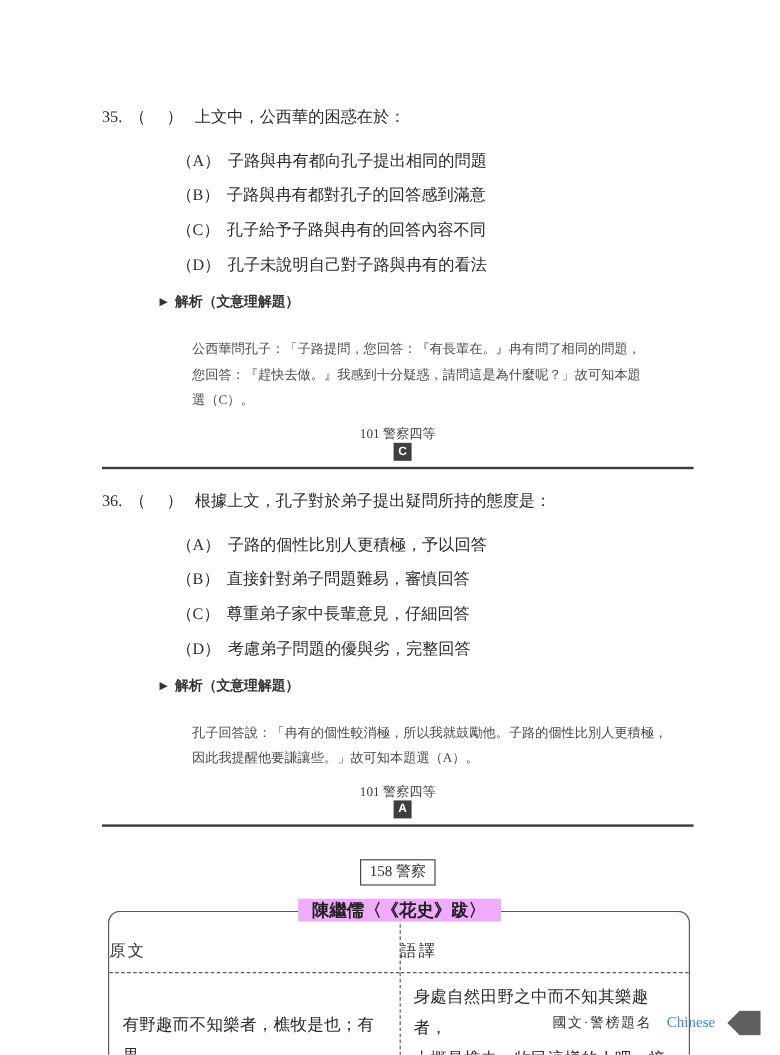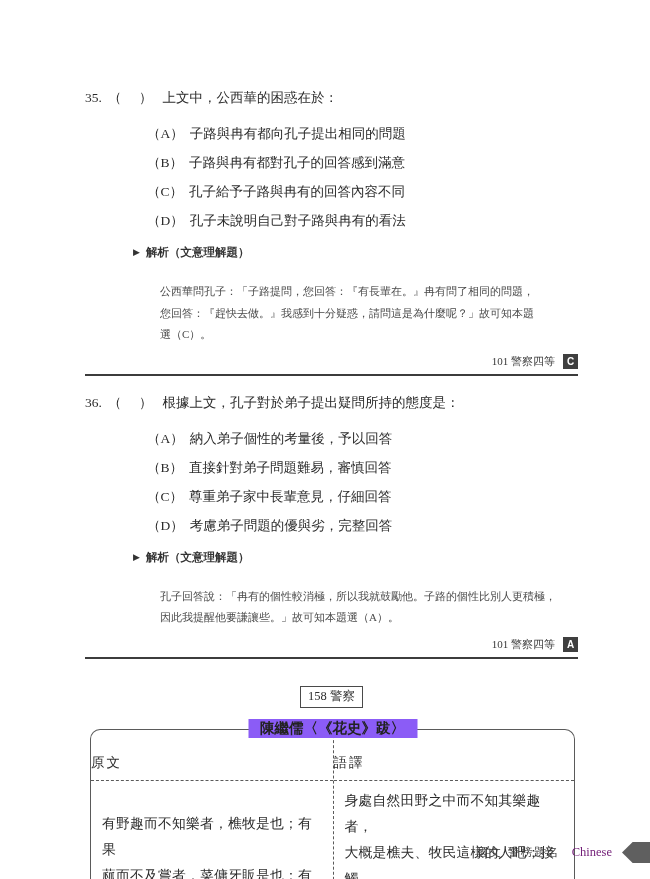--- a/index.html
+++ b/index.html
@@ -57,20 +57,21 @@
     color: #4a4a4a;
     white-space: pre-line;
   }
   .answer-row {
     margin-top: 8px;
     display: flex;
     justify-content: flex-end;
     align-items: center;
     font-size: 11px;
     color: #3a3a3a;
+    flex-direction: column;
   }
   .answer-badge {
     margin-left: 8px;
     width: 15px; height: 15px;
     background: #3f3f3f;
     color: #ffffff;
     font-family: "Liberation Sans", "DejaVu Sans", sans-serif;
     font-size: 10px;
     font-weight: bold;
     display: flex;
@@ -101,21 +102,21 @@
     height: 166px;
     border: 1.5px solid #5a5a5a;
     border-bottom: none;
     border-radius: 10px 10px 0 0;
   }
   .card-title {
     position: absolute;
     top: -11px;
     left: 50%;
     transform: translateX(-50%);
-    background: #8b5cf6;
+    background: #f0abfc;
     padding: 0 12px;
     font-size: 14.5px;
     font-weight: bold;
     white-space: nowrap;
     color: #222222;
   }
   .card-cols {
     display: flex;
     height: 100%;
     overflow: hidden;
@@ -136,34 +137,34 @@
     line-height: 26px;
     letter-spacing: 0.2px;
     padding: 7px 8px 0 11px;
     white-space: pre-line;
     color: #2b2b2b;
   }
   .col-left .col-body { padding-top: 30px; }
   
   .footer {
     position: absolute;
-    right: 0;
+    right: 16px;
     bottom: 16px;
     display: flex;
     align-items: center;
   }
   .footer-zh {
     font-size: 11.5px;
     letter-spacing: 1.5px;
     color: #333333;
   }
   .footer-en {
     margin-left: 12px;
     font-size: 12.5px;
-    color: #701a75;
+    color: #3b82f6;
   }
   .footer-arrow {
     margin-left: 10px;
     width: 28px;
     height: 21px;
     background: #5f5f5f;
     clip-path: polygon(0 50%, 38% 0, 100% 0, 100% 100%, 38% 100%);
   }
 </style>
 </head>
@@ -211,21 +212,21 @@
 
   <div class="q-block">
     <div class="q-header">
       <span class="q-number">36.</span>
       <span class="q-paren">（　）</span>
       <span class="q-stem">根據上文，孔子對於弟子提出疑問所持的態度是：</span>
     </div>
     <div class="q-options">
       <div class="q-option">
         <span class="opt-label">（A）</span>
-        <span class="opt-text">納入弟子個性的考量後，予以回答</span>
+        <span class="opt-text">子路的個性比別人更積極，予以回答</span>
       </div>
       <div class="q-option">
         <span class="opt-label">（B）</span>
         <span class="opt-text">直接針對弟子問題難易，審慎回答</span>
       </div>
       <div class="q-option">
         <span class="opt-label">（C）</span>
         <span class="opt-text">尊重弟子家中長輩意見，仔細回答</span>
       </div>
       <div class="q-option">

